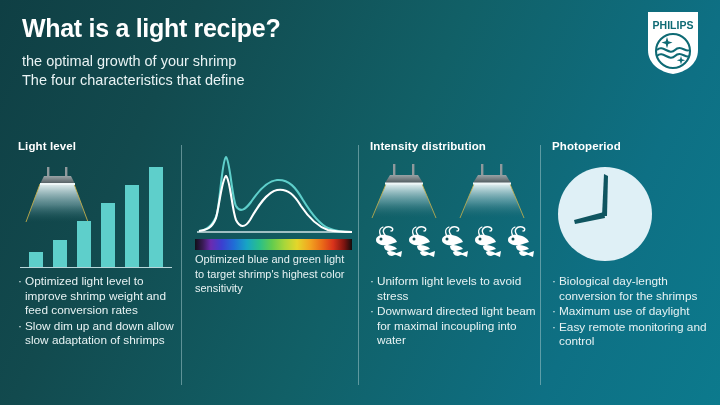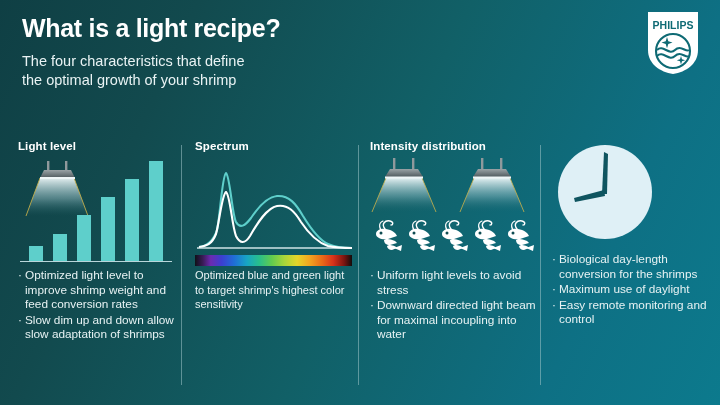--- a/index.html
+++ b/index.html
@@ -35,21 +35,21 @@
   .col.c2 { left:195px; width:160px; }
   .col.c3 { left:370px; width:168px; }
   .col.c4 { left:552px; width:160px; }
   .divider { position:absolute; top:5px; width:1px; height:240px; background:#9fc4c9; opacity:.55; }
   .divider.d1 { left:181px; }
   .divider.d2 { left:358px; }
   .divider.d3 { left:540px; }
 
   .col-head {
     font-size:11.5px; font-weight:bold; color:#ffffff;
-    letter-spacing:.1px; height:16px;
+    letter-spacing:.1px; margin-bottom:6px; height:16px;
   }
   .graphic { position:relative; width:100%; }
   .bullets { font-size:11.8px; line-height:14.6px; color:#e7f2f3; }
   .bullets .b { display:flex; margin-bottom:1px; }
   .bullets .dot { width:7px; flex:0 0 7px; }
   .bullets .txt { flex:1 1 auto; }
   .plain { font-size:11px; line-height:14.6px; color:#e7f2f3; }
 
   
   .bars { position:relative; height:112px; width:158px; }
@@ -81,22 +81,22 @@
   
   .clockwrap { position:relative; height:112px; width:160px; }
 </style>
 </head>
 <body>
 
 <div class="slide">
 
   <div class="title">What is a light recipe?</div>
   <div class="subtitle">
+    <span>the optimal growth of your shrimp</span>
     <span>The four characteristics that define</span>
-    <span>the optimal growth of your shrimp</span>
   </div>
 
   <div class="logo">
     <svg viewBox="0 0 58 66" width="58" height="66">
       <path d="M4 2 H54 V40 C54 54 42 62 29 64 C16 62 4 54 4 40 Z" fill="#ffffff"></path>
       <text x="29" y="19" text-anchor="middle" font-family="Liberation Sans, sans-serif" font-size="10.5" font-weight="bold" fill="#0e6a74">PHILIPS</text>
       <circle cx="29" cy="41" r="17" fill="none" stroke="#0e6a74" stroke-width="2.1"></circle>
       <path d="M13 40 C19 34 25 46 31 40 C37 34 42 43 45 40" fill="none" stroke="#0e6a74" stroke-width="2.1"></path>
       <path d="M13 46 C19 40 25 52 31 46 C37 40 42 49 45 46" fill="none" stroke="#0e6a74" stroke-width="2.1"></path>
       <path d="M23 27 L24.3 31.3 L28.5 32.6 L24.3 33.9 L23 38.2 L21.7 33.9 L17.5 32.6 L21.7 31.3 Z" fill="#0e6a74"></path>
@@ -152,21 +152,20 @@
             <span class="txt">Optimized light level to improve shrimp weight and feed conversion rates</span>
           </div>
         <div class="b">
             <span class="dot">·</span>
             <span class="txt">Slow dim up and down allow slow adaptation of shrimps</span>
           </div>
       </div>
     </div>
 
     <div class="col c2">
-      <div class="col-head">Spectrum</div>
 
       <div class="graphic">
         <div class="spec">
           <svg width="160" height="100" viewBox="0 0 160 100">
             <path d="M2 92 L157 92" stroke="#cfe3e6" stroke-width="1.6"></path>
 
             <path d="M4 91 C12 90 18 86 22 74 C25 62 27 20 31 17
                      C35 20 37 58 41 66 C45 73 50 70 56 62
                      C64 50 72 41 82 40 C94 39 101 48 108 60
                      C116 73 124 84 133 88 C142 92 150 92 157 92" fill="none" stroke="#5ECFCB" stroke-width="2.1" stroke-linejoin="round"></path>
@@ -278,20 +277,21 @@
             <span class="txt">Uniform light levels to avoid stress</span>
           </div>
         <div class="b">
             <span class="dot">·</span>
             <span class="txt">Downward directed light beam for maximal incoupling into water</span>
           </div>
       </div>
     </div>
 
     <div class="col c4">
+      <div class="col-head">Photoperiod</div>
 
       <div class="graphic">
         <div class="clockwrap">
           <svg width="110" height="106" viewBox="0 0 110 106">
             <circle cx="53" cy="52" r="47" fill="#dff0f6"></circle>
             <path d="M52 12 L56 14 L55 54 L50 54 Z" fill="#0f5560"></path>
             <path d="M22 58 L52 50 L53 56 L23 62 Z" fill="#0f5560"></path>
           </svg>
         </div>
       </div>

